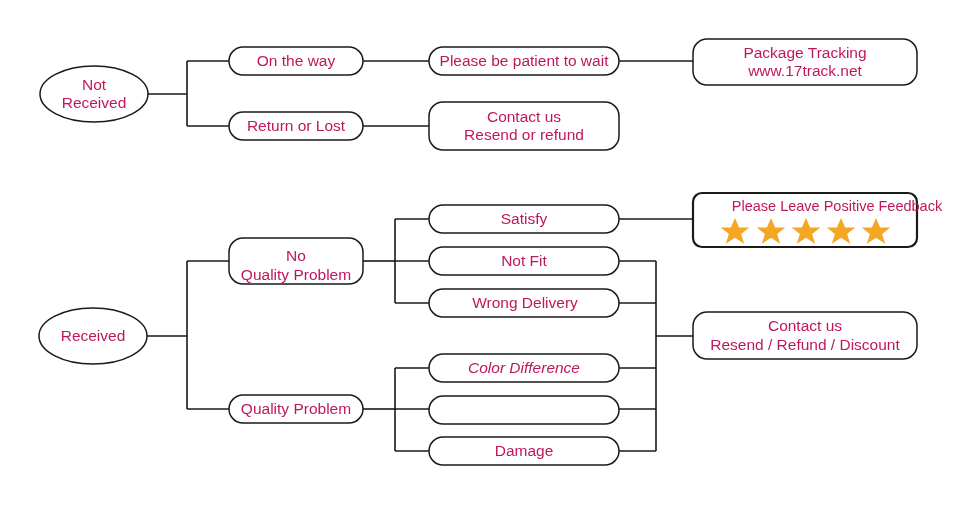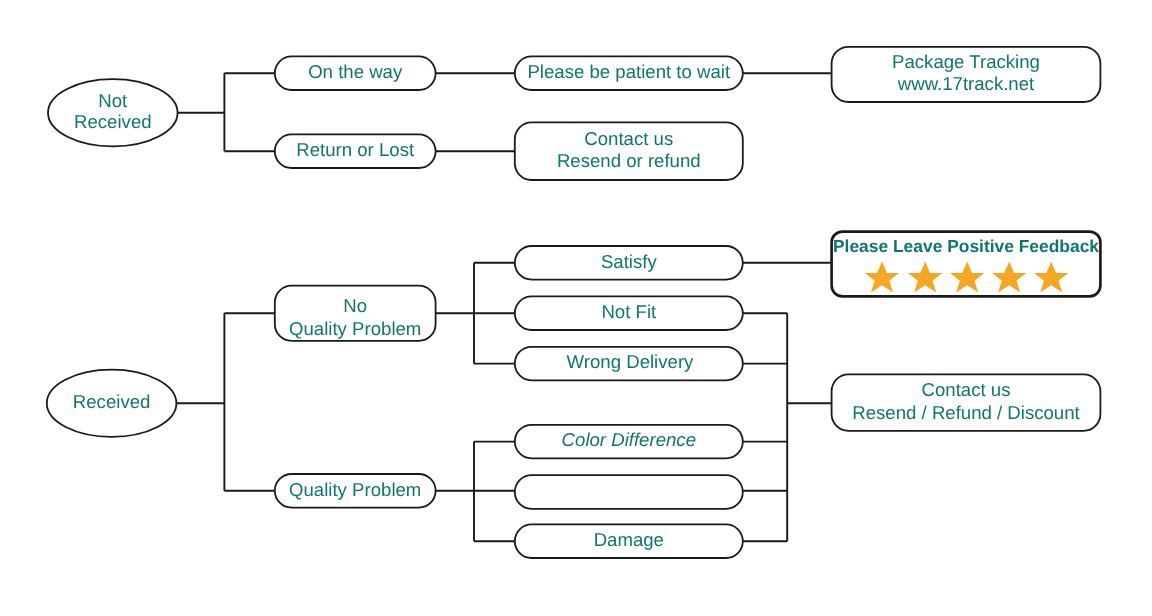--- a/index.html
+++ b/index.html
@@ -40,28 +40,28 @@
   .node-shape.thick {
     stroke-width: 2.2;
   }
   .node-label {
     position: absolute;
     display: flex;
     flex-direction: column;
     align-items: center;
     justify-content: center;
     text-align: center;
-    color: #0f766e;
+    color: #be185d;
     line-height: 1.18;
     pointer-events: none;
     white-space: pre;
   }
   .node-label .ln { display: block; }
   .size-m { font-size: 15.5px; }
-  .size-fb { font-size: 14.5px; font-weight: 700; }
+  .size-fb { font-size: 14.5px; font-weight: 400; padding-left: 32px; }
   .star {
     display: block;
   }
 </style>
 </head>
 <body>
 
 <div id="diagram-root">
 
   <svg class="layer" viewBox="0 0 960 513">

